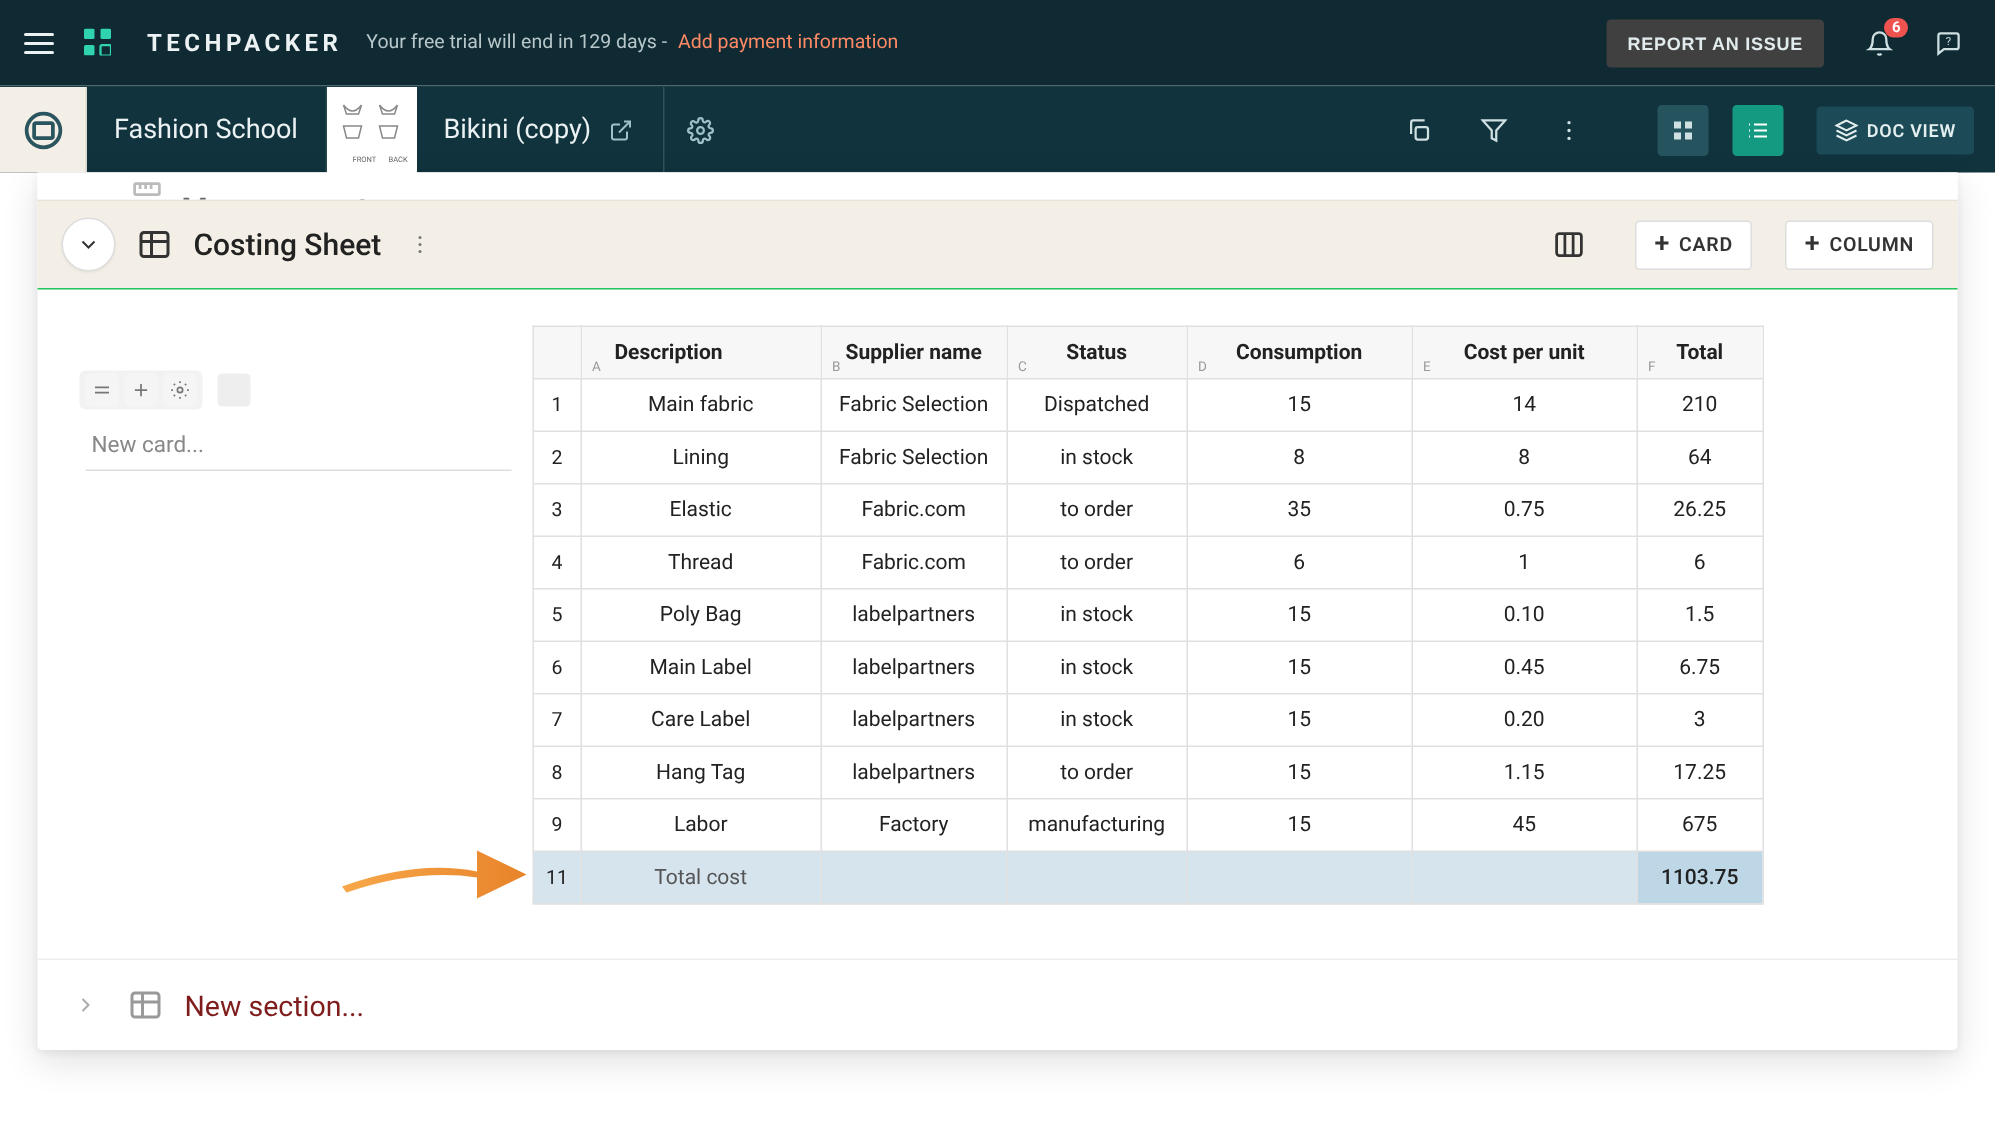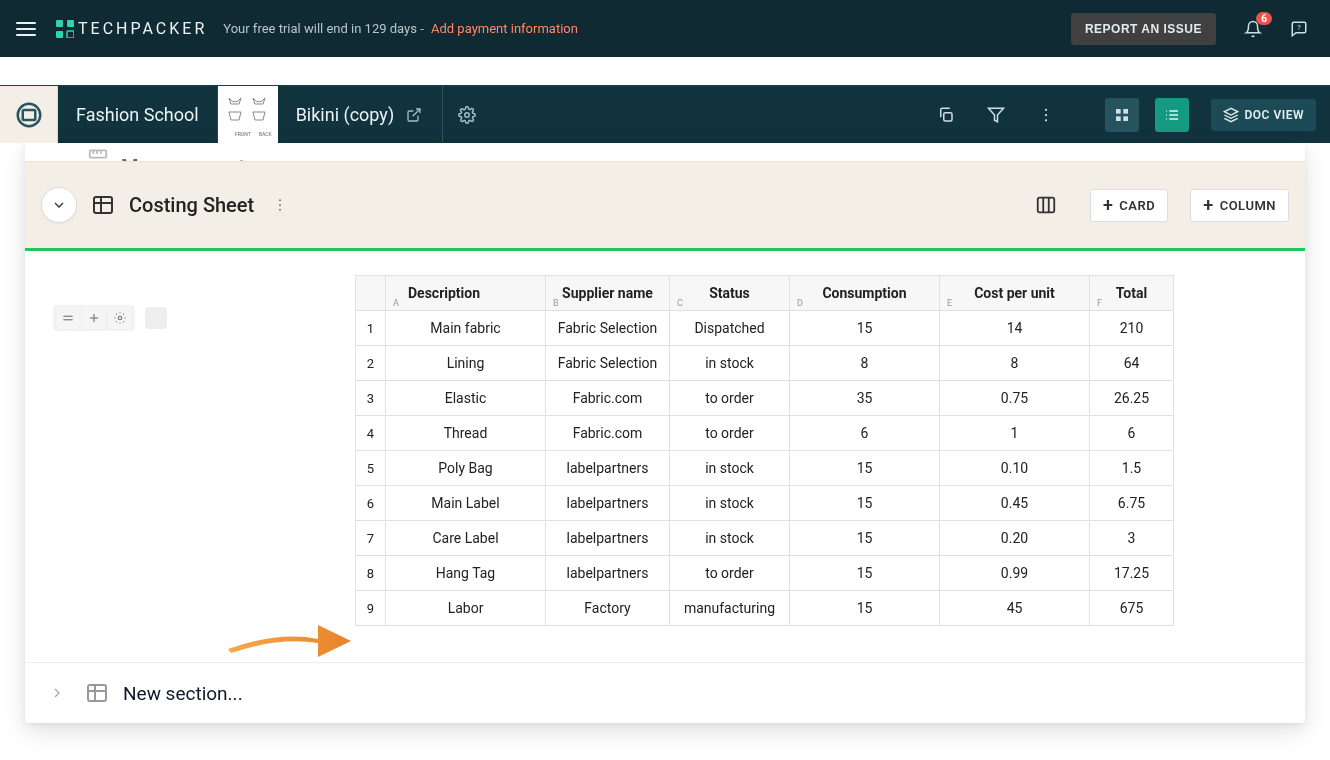--- a/index.html
+++ b/index.html
@@ -35,38 +35,37 @@
     display:flex;
     align-items:center;
     padding:0 20px 0 12px;
     color:var(--text-light);
     gap:16px;
   }
   .hamburger{
     width:28px;height:28px;display:flex;flex-direction:column;justify-content:center;gap:4px;cursor:pointer;padding:4px;
   }
   .hamburger span{display:block;height:2px;background:var(--text-light);border-radius:1px}
-  .brand{display:flex;align-items:center;gap:4px;font-weight:400;letter-spacing:3px;font-size:16px}
+  .brand{display:flex;align-items:flex-start;gap:24px;font-weight:700;letter-spacing:3px;font-size:16px}
   .brand-icon{width:18px;height:18px;position:relative}
   .brand-icon svg{display:block}
   .trial{font-size:13px;color:#b8c7ca}
   .trial .add{color:#ff8a65;margin-left:4px;cursor:pointer}
   .topbar-spacer{flex:1}
   .report-btn{
     background:#404040;color:#e2ecee;border:none;padding:9px 14px;font-size:12px;font-weight:600;letter-spacing:0.5px;border-radius:3px;cursor:pointer;
   }
   .top-icon{width:22px;height:22px;display:flex;align-items:center;justify-content:center;color:#cfe0e3;cursor:pointer;position:relative}
   .notif-badge{
     position:absolute;top:-6px;right:-8px;background:var(--red);color:#fff;font-size:10px;font-weight:700;border-radius:8px;padding:1px 5px;
   }
   
   .contextbar{
     height:58px;background:var(--bg-dark-2);display:flex;align-items:stretch;color:var(--text-light);
     border-top:1px solid rgba(255,255,255,0.05);
-    margin-top:28px;
   }
   .icon-tile{
     width:58px;background:var(--panel);display:flex;align-items:center;justify-content:center;border-right:1px solid rgba(0,0,0,0.1);
   }
   .icon-tile svg{display:block}
   .crumb{display:flex;align-items:center;padding:0 18px;border-right:1px solid rgba(255,255,255,0.1);font-size:18px;gap:10px}
   .crumb.style{border-right:1px solid rgba(255,255,255,0.15)}
   .thumb{width:60px;height:58px;background:#fff;display:flex;align-items:center;justify-content:center}
   .crumb-icon{color:#9ec2c9;cursor:pointer;display:flex;align-items:center;justify-content:center;width:20px;height:20px}
   .small-icon-cell{width:48px;display:flex;align-items:center;justify-content:center;color:#9ec2c9;cursor:pointer}
@@ -85,21 +84,21 @@
   }
   
   .prev-section{
     height:18px;background:#fff;display:flex;align-items:flex-end;padding:0 18px;font-size:20px;font-weight:600;color:#aaa;overflow:hidden;position:relative;
   }
   .prev-section .icon-square{width:22px;height:22px;margin-right:12px;margin-left:44px;color:#bbb;position:relative;top:4px}
   .prev-section .label{position:relative;top:18px;color:#666}
   
   .section-header{
     background:var(--panel);
-    display:flex;align-items:center;padding:25px 16px;gap:14px;border-top:1px solid #e8e3d6;border-bottom:3px solid #22c55e;
+    display:flex;align-items:center;padding:11px 16px;gap:14px;border-top:1px solid #e8e3d6;border-bottom:1px solid #22c55e;
   }
   .collapse-btn{
     width:36px;height:36px;border-radius:50%;background:#fff;border:1px solid #ddd;display:flex;align-items:center;justify-content:center;cursor:pointer;
     box-shadow:0 1px 2px rgba(0,0,0,0.05);
   }
   .section-header .sec-icon{width:24px;height:24px;color:#333}
   .section-title{font-size:20px;font-weight:500;color:#222}
   .sec-menu{width:24px;height:24px;display:flex;align-items:center;justify-content:center;cursor:pointer;color:#777}
   .section-header-spacer{flex:1}
   .columns-icon{width:28px;height:28px;display:flex;align-items:center;justify-content:center;cursor:pointer;color:#333;margin-right:8px}
@@ -149,21 +148,21 @@
   col.c-stat{width:120px}
   col.c-cons{width:150px}
   col.c-cpu{width:150px}
   col.c-tot{width:84px}
   
   .new-section{
     display:flex;align-items:center;gap:14px;padding:16px 18px;border-top:1px solid #eee;color:#888;
   }
   .new-section .chev{width:28px;height:28px;display:flex;align-items:center;justify-content:center;cursor:pointer;color:#aaa}
   .new-section .ns-icon{width:24px;height:24px;color:#999}
-  .new-section .ns-text{font-size:19px;color:#0f172a}
+  .new-section .ns-text{font-size:19px;color:#7f1d1d}
 </style>
 </head>
 <body>
 
 <div class="topbar">
   <div class="hamburger">
     <span></span>
       <span></span>
       <span></span>
   </div>
@@ -356,20 +355,21 @@
           </div>
           <div class="rc-btn">
             <svg width="14" height="14" viewBox="0 0 24 24" fill="none" stroke="currentColor" stroke-width="2">
                 <circle cx="12" cy="12" r="3"></circle>
                 <path d="M12 2v2M12 20v2M4.9 4.9l1.4 1.4M17.7 17.7l1.4 1.4M2 12h2M20 12h2M4.9 19.1l1.4-1.4M17.7 6.3l1.4-1.4"></path>
               </svg>
           </div>
         </div>
         <div class="card-chip"></div>
       </div>
+      <div class="new-card">New card...</div>
     </div>
 
     <div class="arrow-annot">
       <svg width="130" height="44" viewBox="0 0 130 44">
         <defs>
           <linearGradient id="ag" x1="0" x2="1">
               <stop offset="0" stop-color="#f7a84a"></stop>
               <stop offset="1" stop-color="#e8832a"></stop>
             </linearGradient>
         </defs>
@@ -462,32 +462,41 @@
               <td>15</td>
               <td>0.20</td>
               <td class="total">3</td>
             </tr>
             <tr>
               <td class="rownum">8</td>
               <td class="desc">Hang Tag</td>
               <td>labelpartners</td>
               <td>to order</td>
               <td>15</td>
-              <td>0.99</td>
+              <td>1.15</td>
               <td class="total">17.25</td>
             </tr>
             <tr>
               <td class="rownum">9</td>
               <td class="desc">Labor</td>
               <td>Factory</td>
               <td>manufacturing</td>
               <td>15</td>
               <td>45</td>
               <td class="total">675</td>
             </tr>
+            <tr class="totalrow">
+              <td class="rownum">11</td>
+              <td class="desc">Total cost</td>
+              <td></td>
+              <td></td>
+              <td></td>
+              <td></td>
+              <td class="total">1103.75</td>
+            </tr>
           </tbody>
       </table>
     </div>
   </div>
 
   <div class="new-section">
     <div class="chev">
       <svg width="16" height="16" viewBox="0 0 24 24" fill="none" stroke="currentColor" stroke-width="2">
           <polyline points="9 18 15 12 9 6"></polyline>
         </svg>

